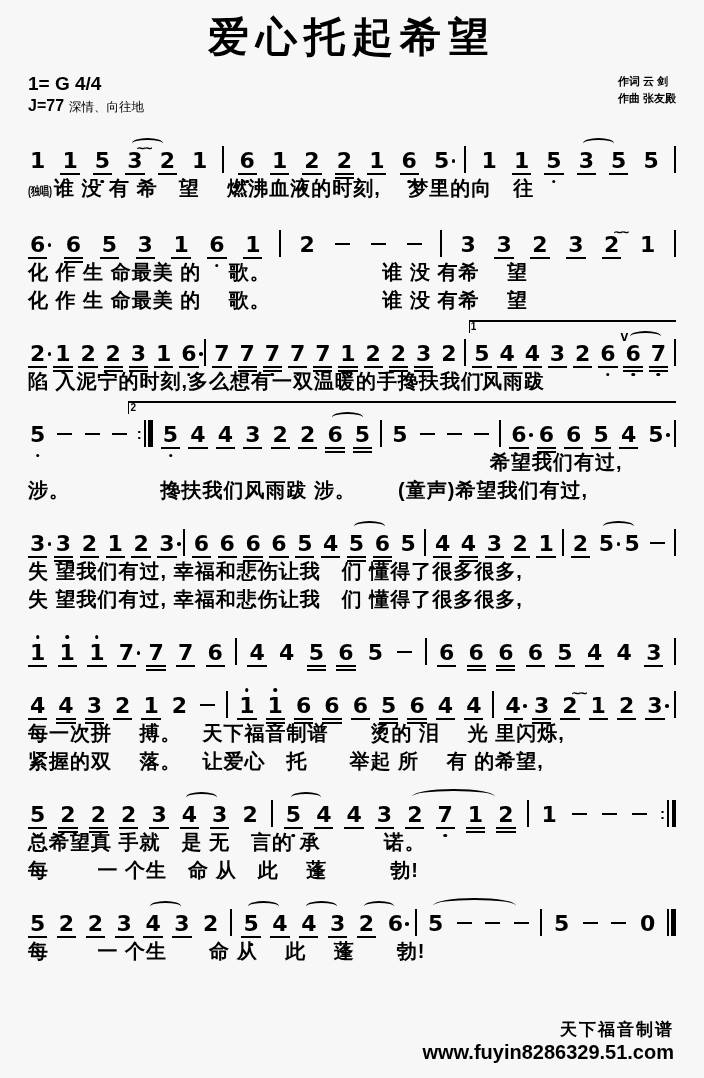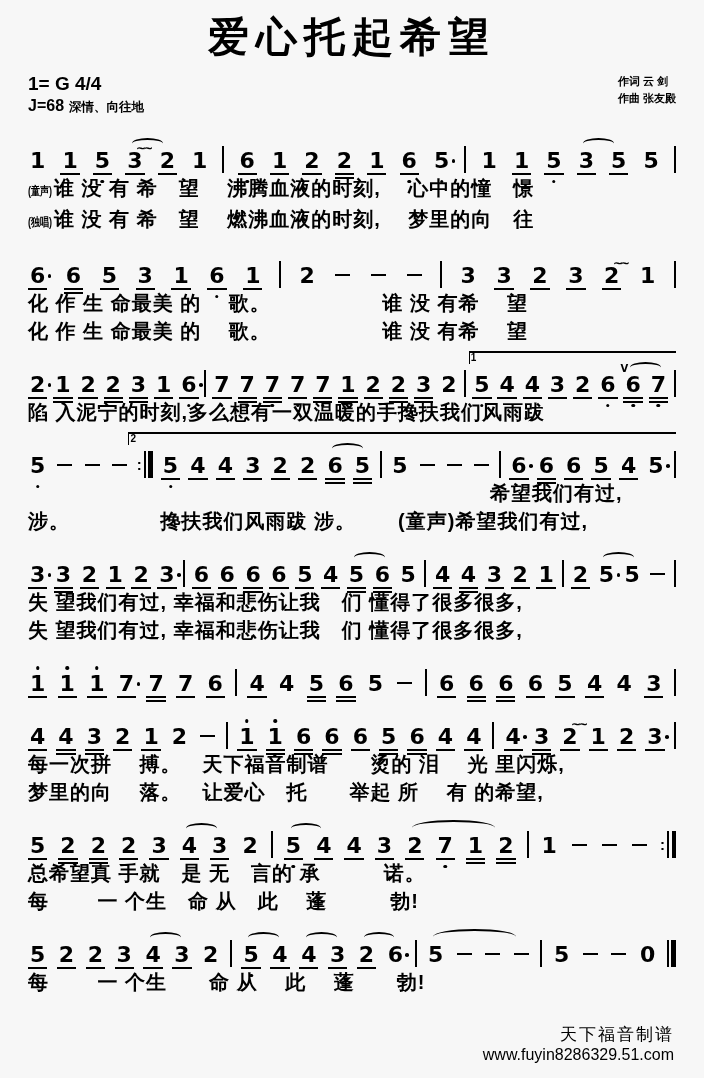--- a/index.html
+++ b/index.html
@@ -6,21 +6,21 @@
   body{
     width:704px;height:1078px;overflow:hidden;
     background:#f7f7f7;color:#000;
     font-family:"Liberation Sans","DejaVu Sans",sans-serif;
   }
   .page{position:relative;width:704px;height:1078px;box-sizing:border-box;padding:6px 28px 0 28px;}
   .title{margin:4px 0 0;text-align:center;font-size:41px;letter-spacing:7px;font-weight:900;}
   .meta{display:flex;justify-content:space-between;align-items:flex-start;height:48px;margin-top:8px;}
   .key{font-size:19px;font-weight:900;}
   .tempo-line{font-size:16px;font-weight:900;margin-top:2px;}
-  .expr{font-size:12.5px;font-weight:700;margin-left:5px;}
+  .expr{font-size:12.5px;font-weight:400;margin-left:5px;}
   .meta-right{font-size:11px;font-weight:900;line-height:1.5;padding-bottom:14px;}
   
   .sys{position:relative;padding-top:20px;}
   .notes{display:flex;justify-content:space-between;align-items:flex-end;height:33px;}
   .notes i{font-style:normal;}
   .tok{position:relative;text-align:center;font-weight:900;font-size:22px;line-height:26px;min-width:14px;padding:0 2px;font-family:"DejaVu Sans",sans-serif;}
   .dg{display:inline-block;}
   .ln{position:absolute;left:0;right:0;height:1.8px;background:#000;}
   .ln1{bottom:-1px;}.ln2{bottom:-4.5px;}
   .dot{position:absolute;left:50%;transform:translateX(-50%);width:3.5px;height:3.5px;border-radius:50%;background:#000;}
@@ -33,33 +33,33 @@
   .barg{display:inline-flex;align-items:center;height:30px;}
   .bar{display:inline-block;width:2px;height:27px;background:#000;}
   .bar.thick{width:4.5px;margin-left:2.5px;}
   .rdots{font-weight:900;font-size:15px;margin-right:2px;align-self:center;}
   .dashline{display:inline-block;width:15px;height:2.5px;background:#000;vertical-align:7px;}
   .lyr{white-space:pre;font-size:20px;font-weight:700;line-height:28px;letter-spacing:1px;}
   .pfx{display:inline-block;font-size:12px;letter-spacing:0;font-weight:900;transform:scaleX(.75);transform-origin:left;margin-right:-6px;}
   .volta{position:absolute;top:6px;right:0;height:11px;border-top:2px solid #000;border-left:1.5px solid #000;}
   .vlabel{position:absolute;left:1px;top:-1px;font-size:10px;font-weight:900;line-height:11px;}
   .footer{position:absolute;right:30px;bottom:14px;text-align:right;}
-  .pub{font-size:17px;font-weight:400;letter-spacing:2px;}
-  .site{font-size:16px;font-weight:400;}
+  .pub{font-size:17px;font-weight:700;letter-spacing:2px;}
+  .site{font-size:20px;font-weight:700;}
 </style>
 </head>
 <body>
 
 <div class="page">
   <h1 class="title">爱心托起希望</h1>
 
   <div class="meta">
     <div class="meta-left">
       <div class="key">1= G 4/4</div>
-      <div class="tempo-line"><span>J=68</span><span class="expr">深情、向往地</span></div>
+      <div class="tempo-line"><span>J=77</span><span class="expr">深情、向往地</span></div>
     </div>
     <div class="meta-right">
       <div>作词 云  剑</div>
       <div>作曲 张友殿</div>
     </div>
   </div>
 
   <div id="systems">
       <div class="sys">
         <div class="notes">
@@ -85,21 +85,20 @@
           <span class="tok"><span class="dg">1</span></span>
           <span class="tok"><span class="dg">1</span><i class="ln ln1"></i></span>
           <span class="tok"><span class="dg">5</span><i class="dot db"></i><i class="ln ln1"></i></span>
           <span class="tok"><span class="dg">3</span><i class="slur"></i><i class="ln ln1"></i></span>
           <span class="tok"><span class="dg">5</span><i class="ln ln1"></i></span>
           <span class="tok"><span class="dg">5</span></span>
           <span class="barg">
             <i class="bar"></i>
           </span>
         </div>
-        <div class="lyr"><span class="pfx">(童声)</span><span class="ltxt">谁 没 有 希　望　 沸腾血液的时刻,　 心中的憧　憬</span></div>
         <div class="lyr"><span class="pfx">(独唱)</span><span class="ltxt">谁 没 有 希　望　 燃沸血液的时刻,　 梦里的向　往</span></div>
       </div>
       <div class="sys">
         <div class="notes">
           <span class="tok"><span class="dg">6</span><i class="drt"></i><i class="ln ln1"></i></span>
           <span class="tok"><span class="dg">6</span><i class="ln ln1"></i><i class="ln ln2"></i></span>
           <span class="tok"><span class="dg">5</span><i class="ln ln1"></i></span>
           <span class="tok"><span class="dg">3</span><i class="ln ln1"></i></span>
           <span class="tok"><span class="dg">1</span><i class="ln ln1"></i></span>
           <span class="tok"><span class="dg">6</span><i class="dot db"></i><i class="ln ln1"></i></span>
@@ -318,21 +317,21 @@
           <span class="tok"><span class="dg">3</span><i class="ln ln1"></i><i class="ln ln2"></i></span>
           <span class="tok"><span class="dg">2</span><i class="trl">∼∼</i><i class="ln ln1"></i></span>
           <span class="tok"><span class="dg">1</span><i class="ln ln1"></i></span>
           <span class="tok"><span class="dg">2</span><i class="ln ln1"></i></span>
           <span class="tok"><span class="dg">3</span><i class="drt"></i><i class="ln ln1"></i></span>
           <span class="barg">
             <i class="bar"></i>
           </span>
         </div>
         <div class="lyr"><span class="ltxt">每一次拼　 搏。　天下福音制谱　　烫的 泪　 光 里闪烁,</span></div>
-        <div class="lyr"><span class="ltxt">梦里的向　 落。　让爱心　托　　举起 所　 有 的希望,</span></div>
+        <div class="lyr"><span class="ltxt">紧握的双　 落。　让爱心　托　　举起 所　 有 的希望,</span></div>
       </div>
       <div class="sys">
         <div class="notes">
           <span class="tok"><span class="dg">5</span><i class="dot db"></i><i class="ln ln1"></i></span>
           <span class="tok"><span class="dg">2</span><i class="ln ln1"></i><i class="ln ln2"></i></span>
           <span class="tok"><span class="dg">2</span><i class="ln ln1"></i><i class="ln ln2"></i></span>
           <span class="tok"><span class="dg">2</span><i class="ln ln1"></i></span>
           <span class="tok"><span class="dg">3</span><i class="ln ln1"></i></span>
           <span class="tok"><span class="dg">4</span><i class="slur"></i><i class="ln ln1"></i></span>
           <span class="tok"><span class="dg">3</span><i class="ln ln1"></i></span>

